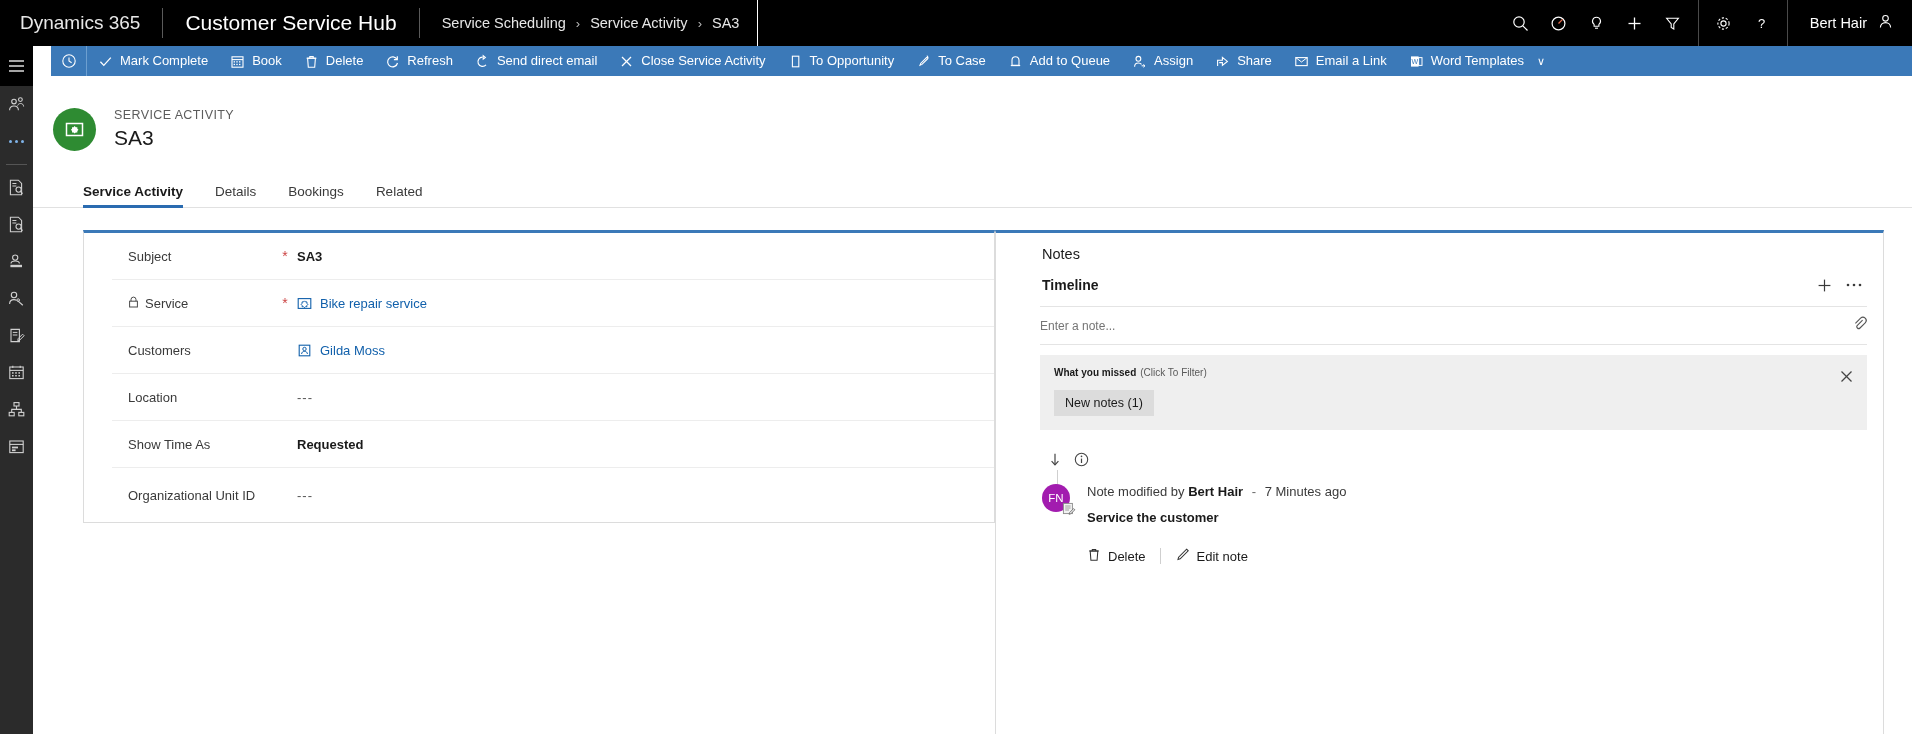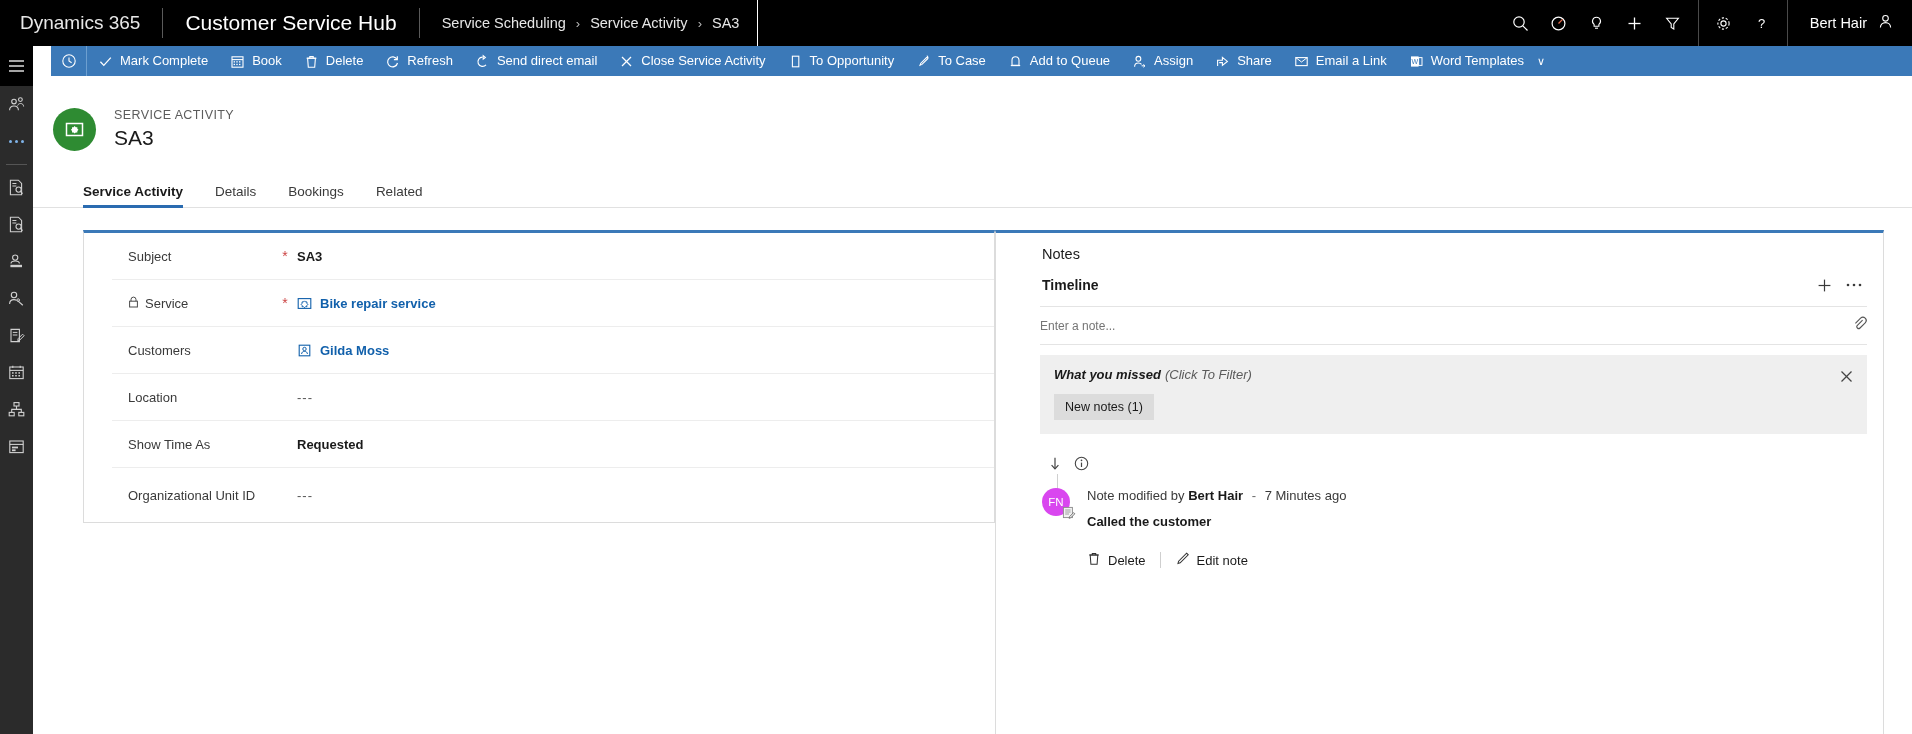--- a/index.html
+++ b/index.html
@@ -171,21 +171,21 @@
   .frow.tall { min-height: 54px; }
   .flabel {
     width: 145px; flex: none;
     font-size: 13px; color: #3a3a3a;
     display: flex; align-items: center; gap: 6px;
     line-height: 17px;
   }
   .freq { width: 24px; flex: none; color: #c44; font-size: 14px; text-align: center; }
   .fvalue { font-size: 13px; color: #1a1a1a; display: flex; align-items: center; gap: 8px; }
   .fvalue.bold { font-weight: bold; }
-  .flink { color: #1160ab; font-weight: bold; font-size: 13px; text-decoration: none; }
+  .flink { color: #1160ab; font-weight: normal; font-size: 13px; text-decoration: none; }
   .fdash { color: #555; font-size: 13px; letter-spacing: 1px; }
   .lookup-ico { width: 15px; height: 15px; display:flex; align-items:center; justify-content:center; flex:none; }
 
   
   .notes-card { height: 521px; display: flex; flex-direction: column; }
   .notes-title { font-size: 14.5px; color: #1a1a1a; padding: 13px 18px 11px 18px; }
   .tl-head {
     display: flex; align-items: center;
     padding: 0 14px 9px 18px;
   }
@@ -202,21 +202,21 @@
     margin: 0 16px; padding: 9px 0;
   }
   .note-placeholder { font-size: 12px; color: #757575; flex: 1; }
 
   .missed {
     background: #efefef; margin: 10px 16px 0 16px;
     padding: 12px 14px 14px 14px;
     display: flex; align-items: flex-start;
   }
   .missed-inner { flex: 1; }
-  .missed-title { font-size: 13px; color: #1a1a1a; font-style: italic; }
+  .missed-title { font-size: 10px; color: #1a1a1a; }
   .missed-title b { font-weight: bold; }
   .missed-title span { color: #5a5a5a; margin-left: 4px; }
   .missed-chip {
     display: inline-block; margin-top: 12px;
     background: #dcdcdc; color: #1a1a1a;
     font-size: 12.5px; padding: 6px 11px;
   }
   .missed-close { color: #444; padding: 2px 0 0 8px; }
 
   .today-row {
@@ -225,21 +225,21 @@
   }
   .today-lbl { font-size: 12px; color: #5a5a5a; letter-spacing: .6px; flex: 1; }
   .today-ico { width: 26px; height: 22px; display: flex; align-items: center; justify-content: center; color: #444; }
 
   .tl-entry { display: flex; padding: 14px 16px 0 18px; position: relative; }
   .tl-rail {
     position: absolute; left: 33px; top: 0; width: 1px; height: 16px; background: #cfcfcf;
   }
   .tl-avatar {
     width: 28px; height: 28px; border-radius: 50%;
-    background: #d946ef; color: #fff;
+    background: #a21caf; color: #fff;
     font-size: 11.5px; display: flex; align-items: center; justify-content: center;
     flex: none; position: relative;
   }
   .tl-avatar-badge {
     position: absolute; right: -6px; bottom: -4px;
     width: 15px; height: 15px; display:flex; align-items:center; justify-content:center;
   }
   .tl-body { margin-left: 17px; }
   .tl-meta { font-size: 13px; color: #3a3a3a; }
   .tl-meta b { color: #1a1a1a; font-weight: bold; }
@@ -724,21 +724,21 @@
                 </svg>
             </span>
           </div>
           <div class="tl-body">
             <div class="tl-meta">
               <span>Note modified by</span>
               <b>Bert Hair</b>
               <span class="dash">-</span>
               <span>7 Minutes ago</span>
             </div>
-            <div class="tl-text">Called the customer</div>
+            <div class="tl-text">Service the customer</div>
             <div class="tl-actions">
               <div class="tl-act">
                 <span><svg width="14" height="15" viewBox="0 0 14 15">
                       <path d="M3.2 4h7.6l-.7 9.2H3.9z" fill="none" stroke="#333" stroke-width="1.05"></path>
                       <line x1="2.2" y1="4" x2="11.8" y2="4" stroke="#333" stroke-width="1.05"></line>
                       <path d="M5.3 4V2.4h3.4V4" fill="none" stroke="#333" stroke-width="1.05"></path>
                     </svg></span>
                 <span>Delete</span>
               </div>
               <div class="tl-act-sep"></div>

